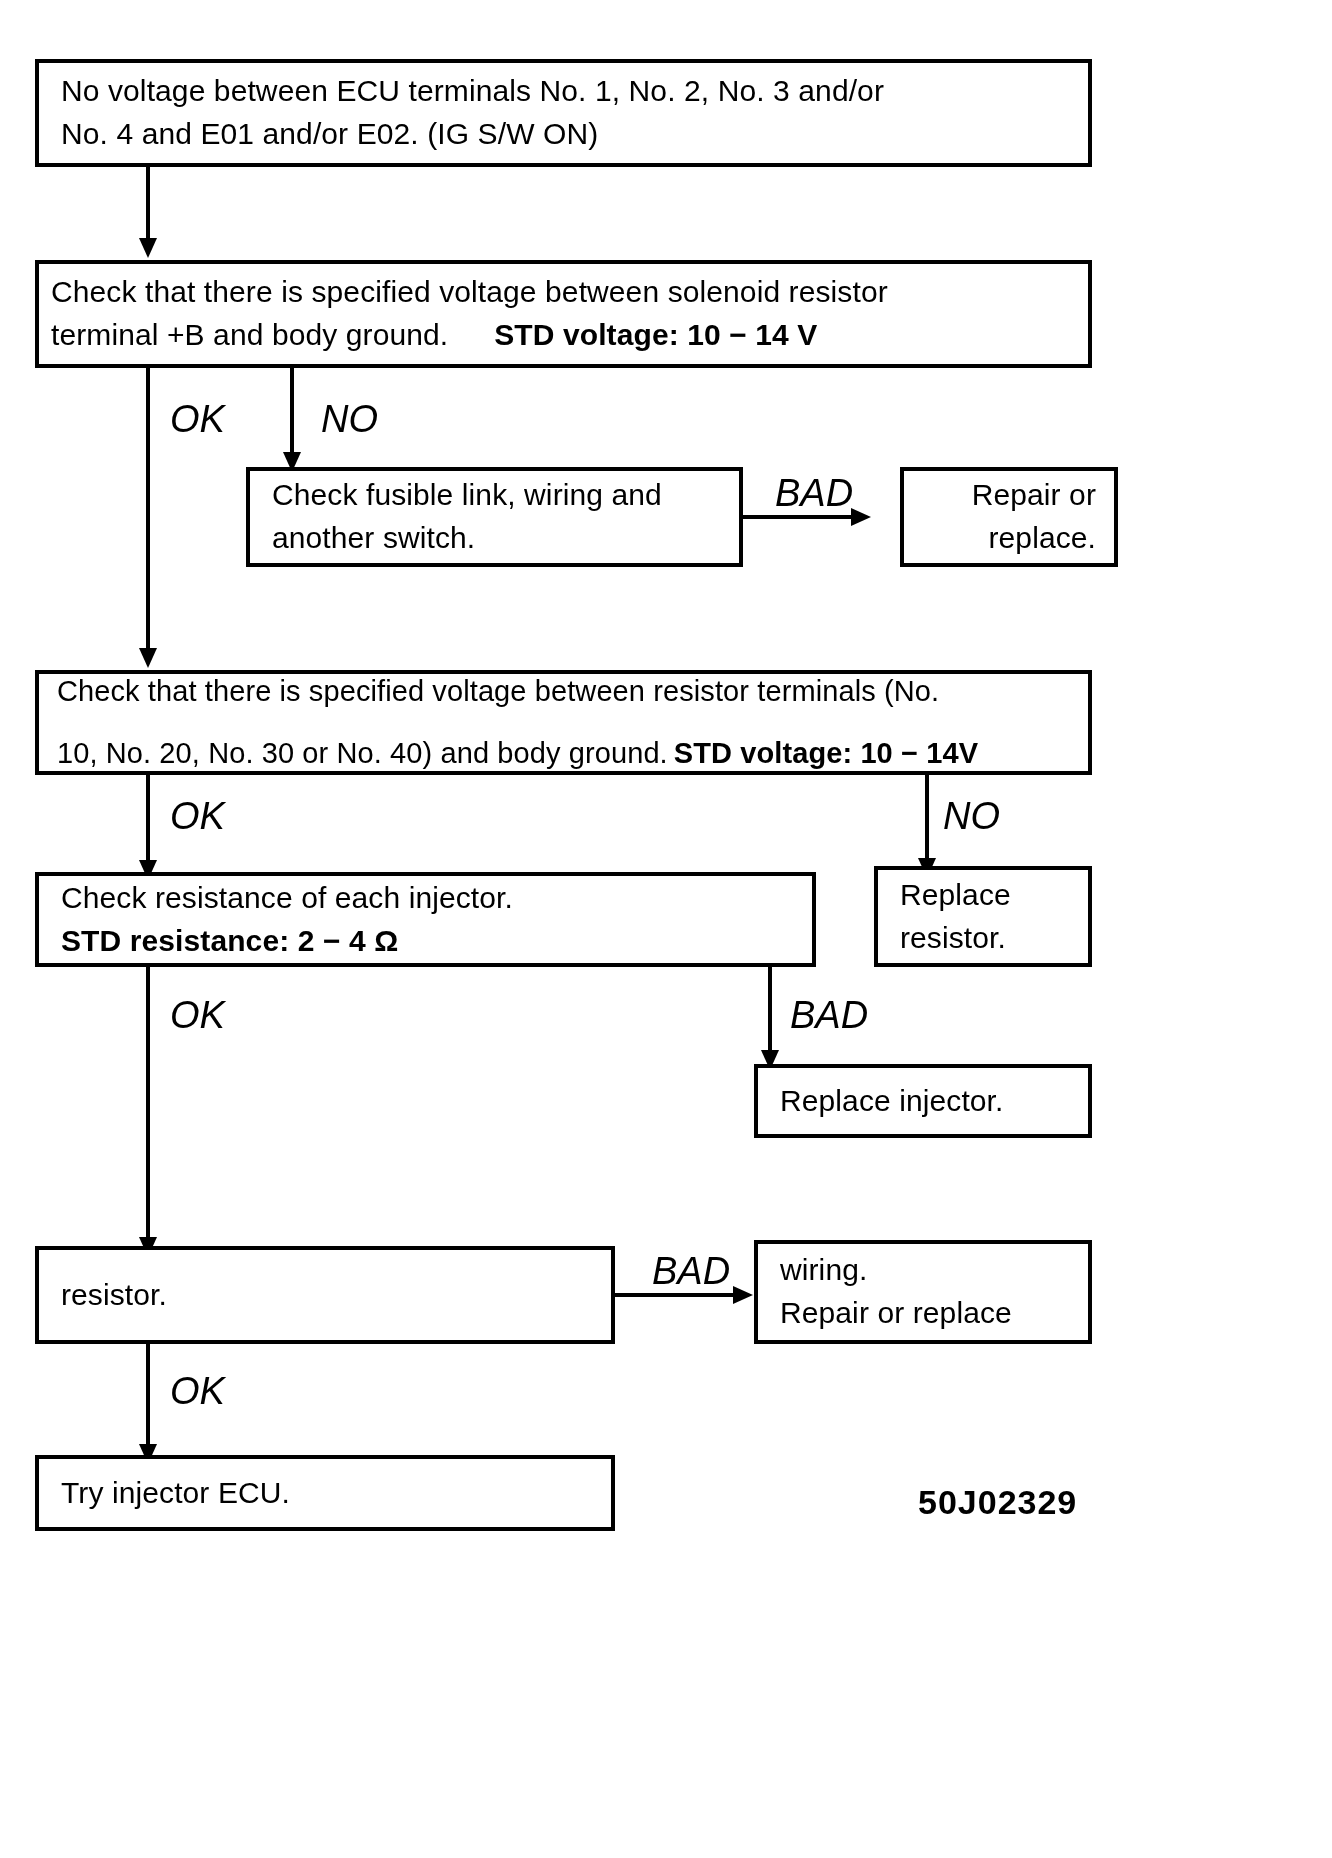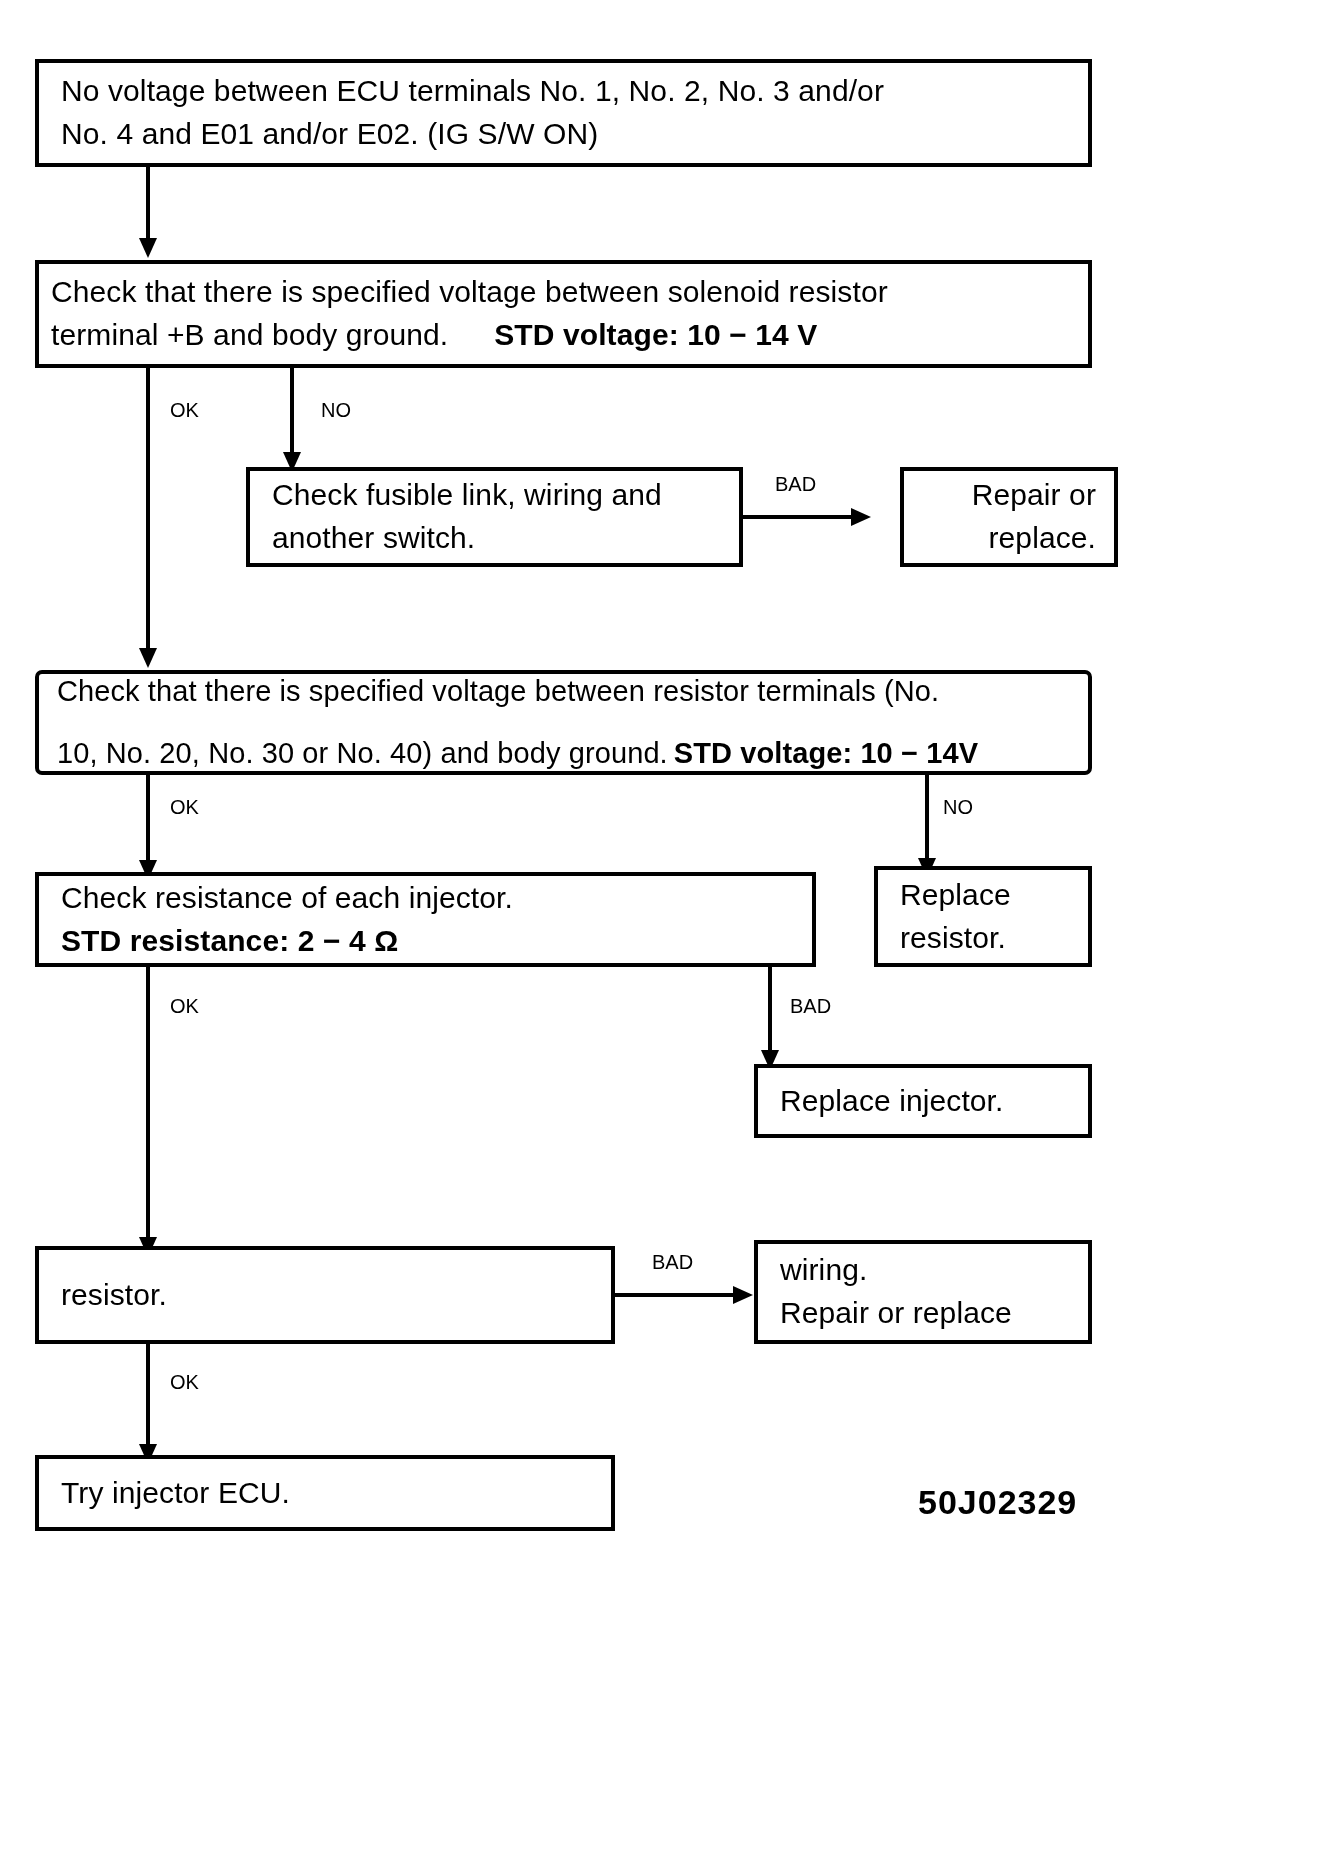--- a/index.html
+++ b/index.html
@@ -32,23 +32,24 @@
     font-size: 30px;
     line-height: 1.42;
     letter-spacing: 0.1px;
     white-space: nowrap;
   }
   .b {
     font-weight: bold;
   }
   .lbl {
     position: absolute;
-    font-size: 20px;
+    font-size: 38px;
     line-height: 1;
     white-space: nowrap;
+    font-style: italic;
   }
   .code {
     position: absolute;
     font-size: 34px;
     font-weight: bold;
     letter-spacing: 1px;
     white-space: nowrap;
   }
   
   .vline {
@@ -114,21 +115,21 @@
 
   <div class="hline" style="left:743px; top:515px; width:110px;"></div>
   <div class="arrow-right" style="left:851px; top:508px;"></div>
   <div class="lbl" style="left:775px; top:474px;">BAD</div>
 
   <div class="box" style="left:900px; top:467px; width:218px; height:100px;align-items:flex-end;">
     <div class="line">Repair or</div>
     <div class="line">replace.</div>
   </div>
 
-  <div class="box" style="left:35px; top:670px; width:1057px; height:105px; padding-left:18px; padding-right:26px;border-radius:7px;">
+  <div class="box" style="left:35px; top:670px; width:1057px; height:105px; padding-left:18px; padding-right:26px;">
     <div class="line" style="font-size:29px;">
       <span>Check that there is specified voltage between resistor terminals (No.</span>
     </div>
     <div class="line" style="font-size:29px;margin-top:20px;">
       <span>10, No. 20, No. 30 or No. 40) and body ground.</span><span style="display:inline-block;width:6px;"></span><span class="b">STD voltage: 10 − 14V</span>
     </div>
   </div>
 
   <div class="vline" style="left:146px; top:775px; height:90px;"></div>
   <div class="arrow-down" style="left:139px; top:860px;"></div>

